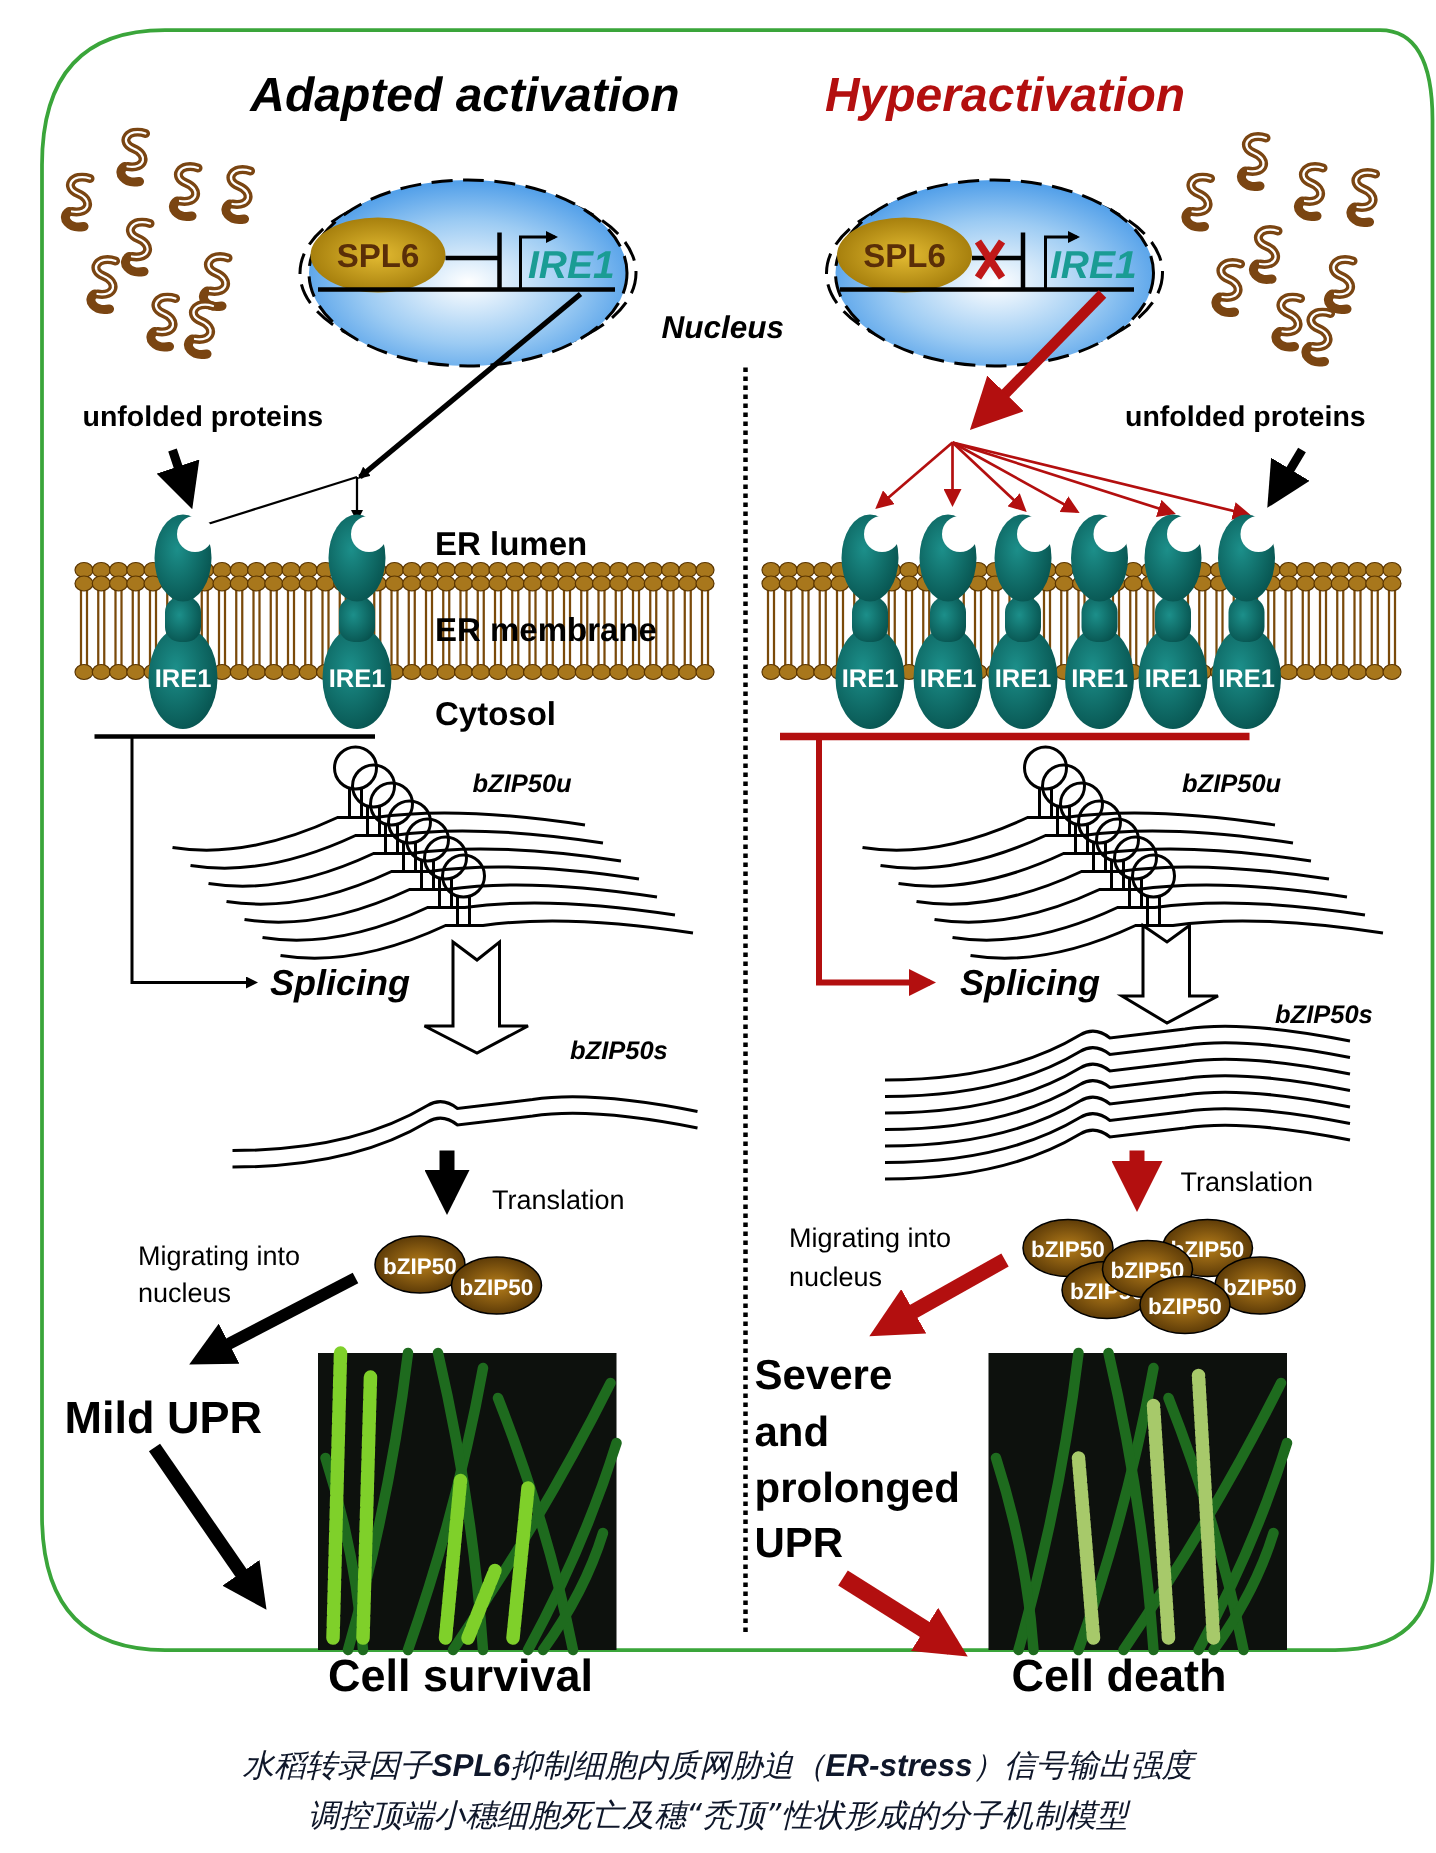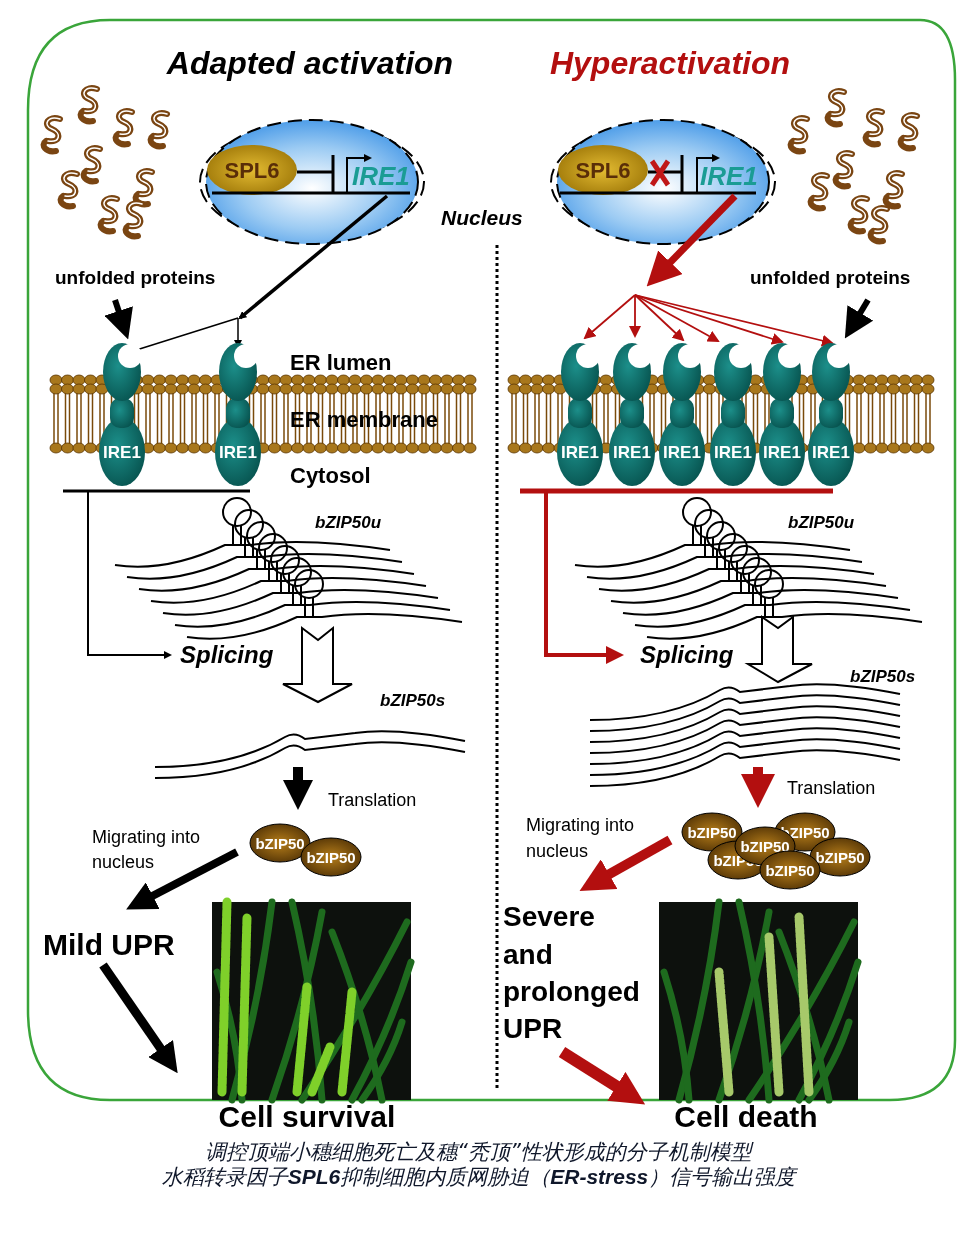--- a/index.html
+++ b/index.html
@@ -740,13 +740,13 @@
       </g>
   </g>
 
   <text x="307" y="1127" text-anchor="middle" font-size="30" font-weight="bold">Cell survival</text>
   <text x="746" y="1127" text-anchor="middle" font-size="30" font-weight="bold">Cell death</text>
 </svg>
 
 <div class="caption" style="top:1163px">
   <span>水稻转录因子</span><b>SPL6</b><span>抑制细胞内质网胁迫（</span><b>ER-stress</b><span>）信号输出强度</span>
 </div>
-<div class="caption" style="top:1138px">调控顶端小穗细胞死亡及穗“秃顶”性状形成的分子机制模型</div>
+<div class="caption" style="top:1196px">调控顶端小穗细胞死亡及穗“秃顶”性状形成的分子机制模型</div>
 
 </body></html>

